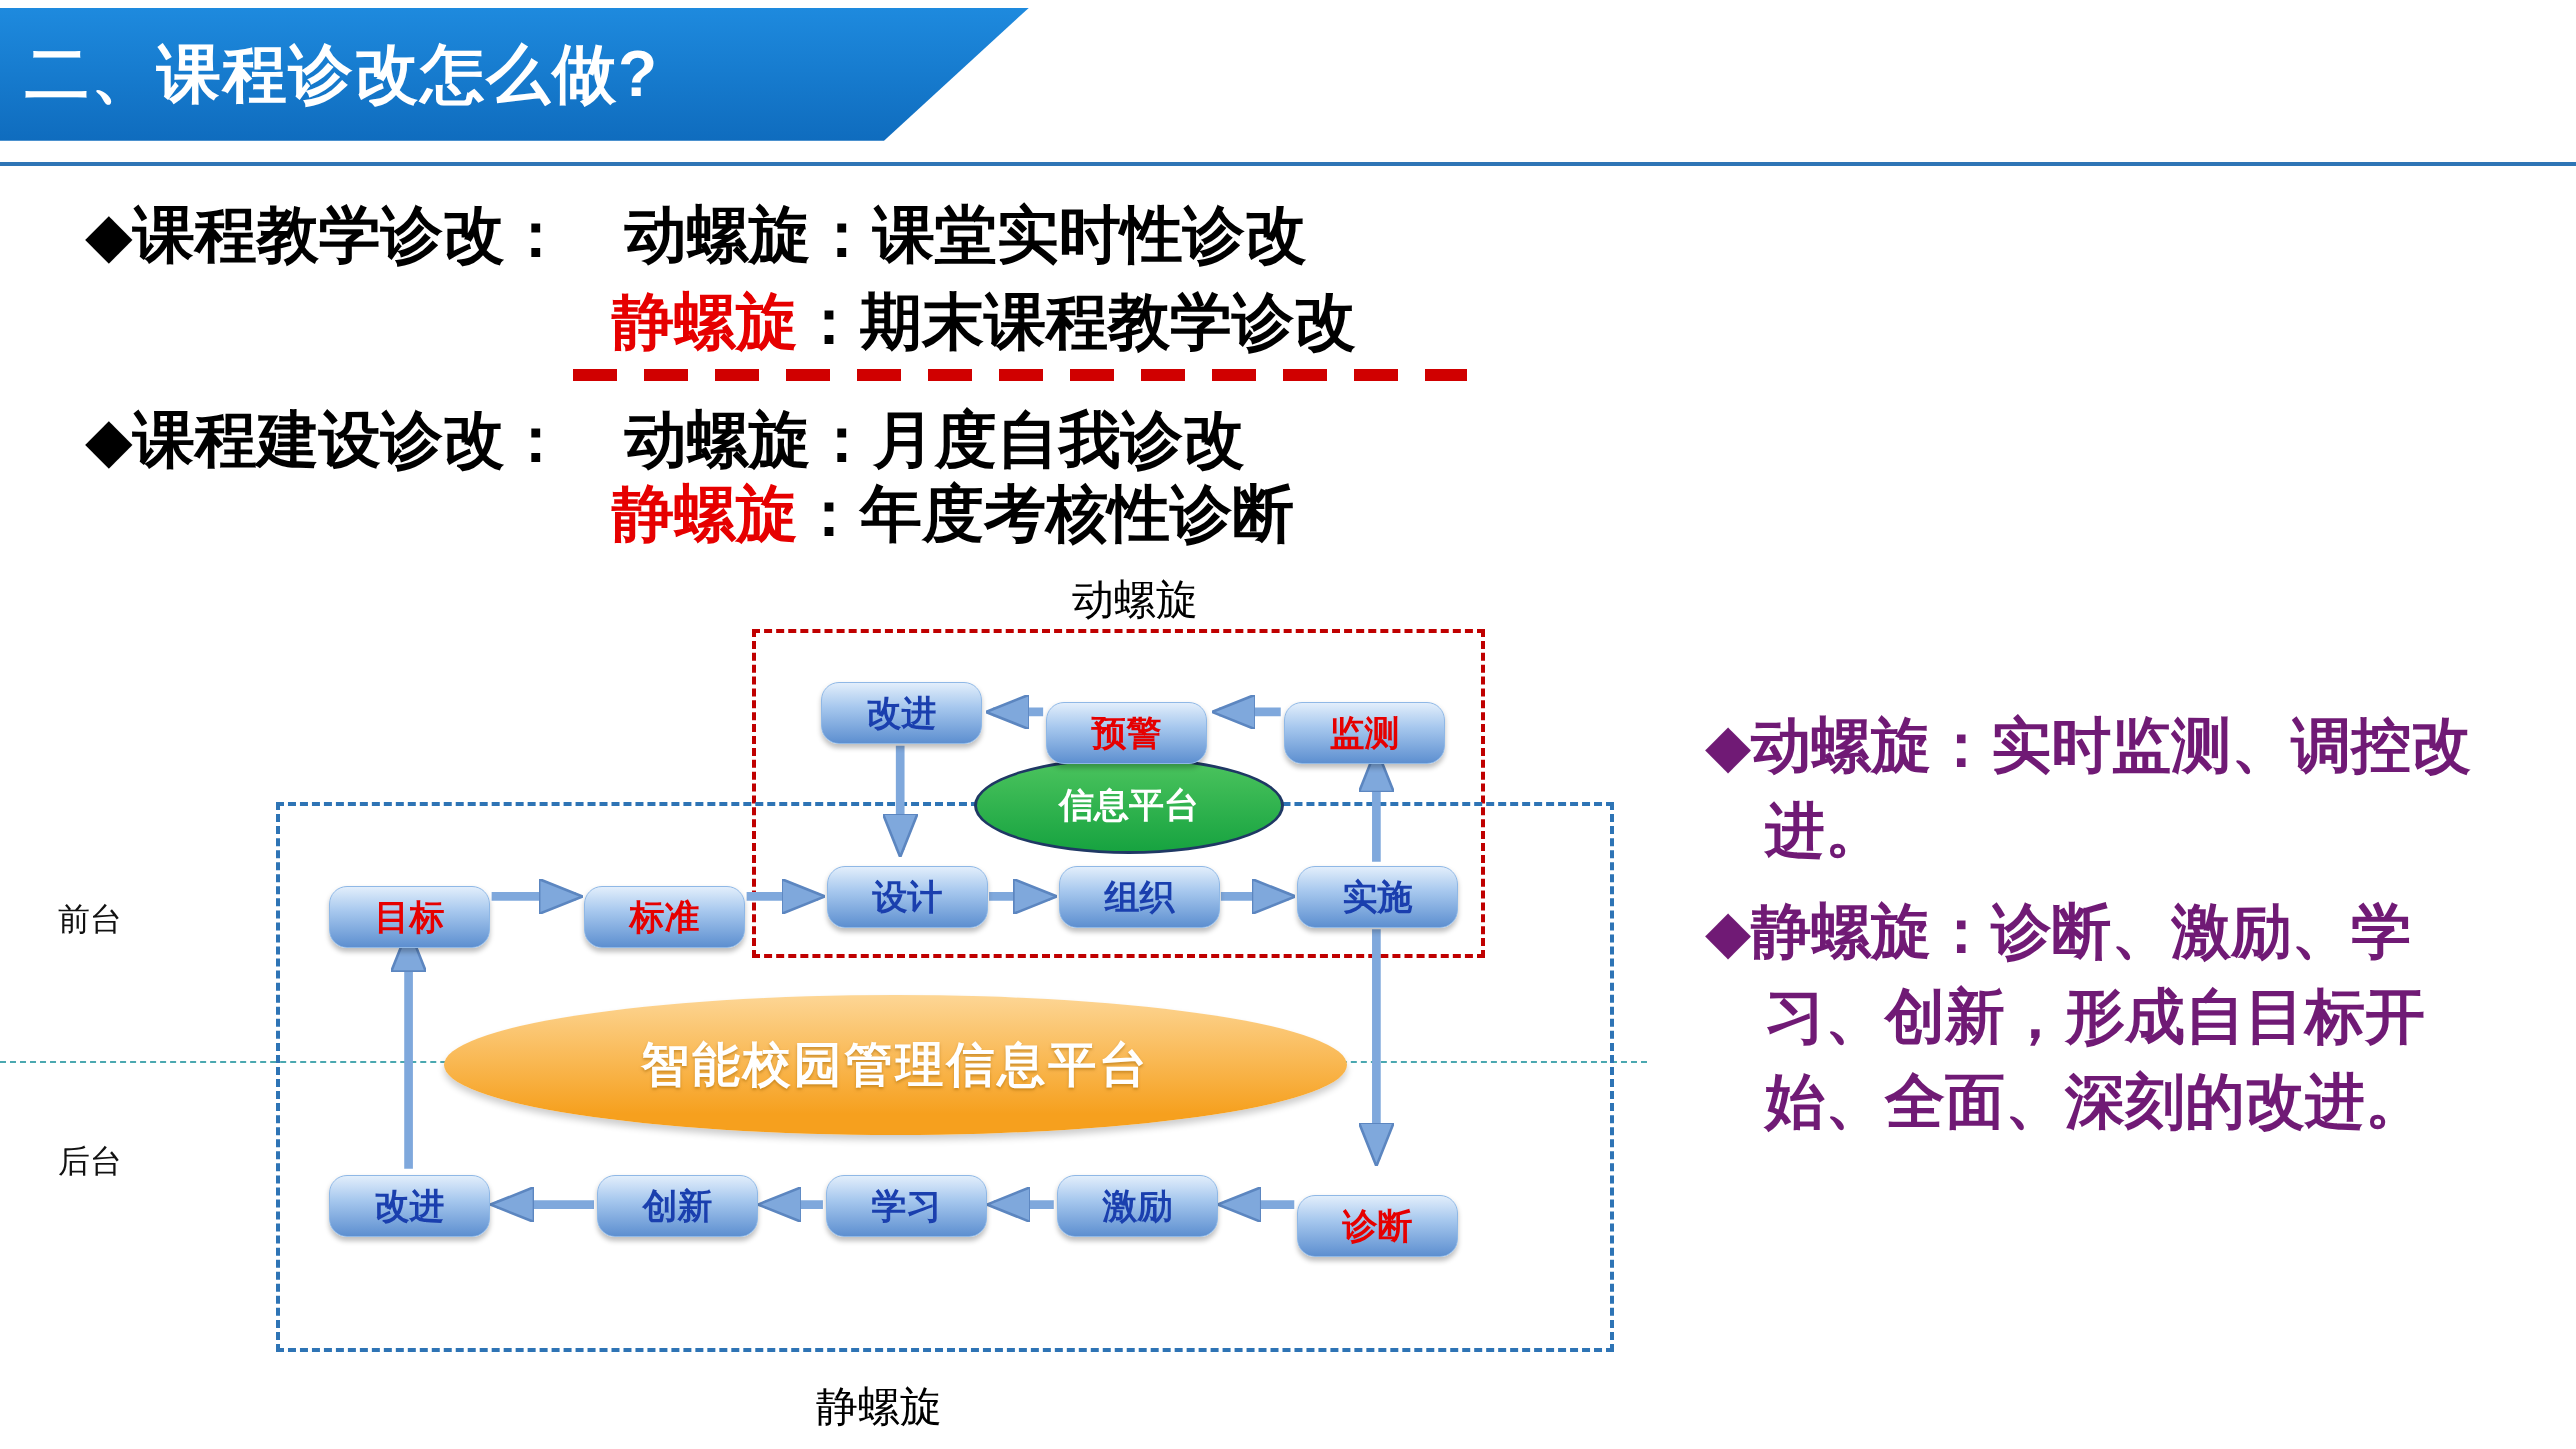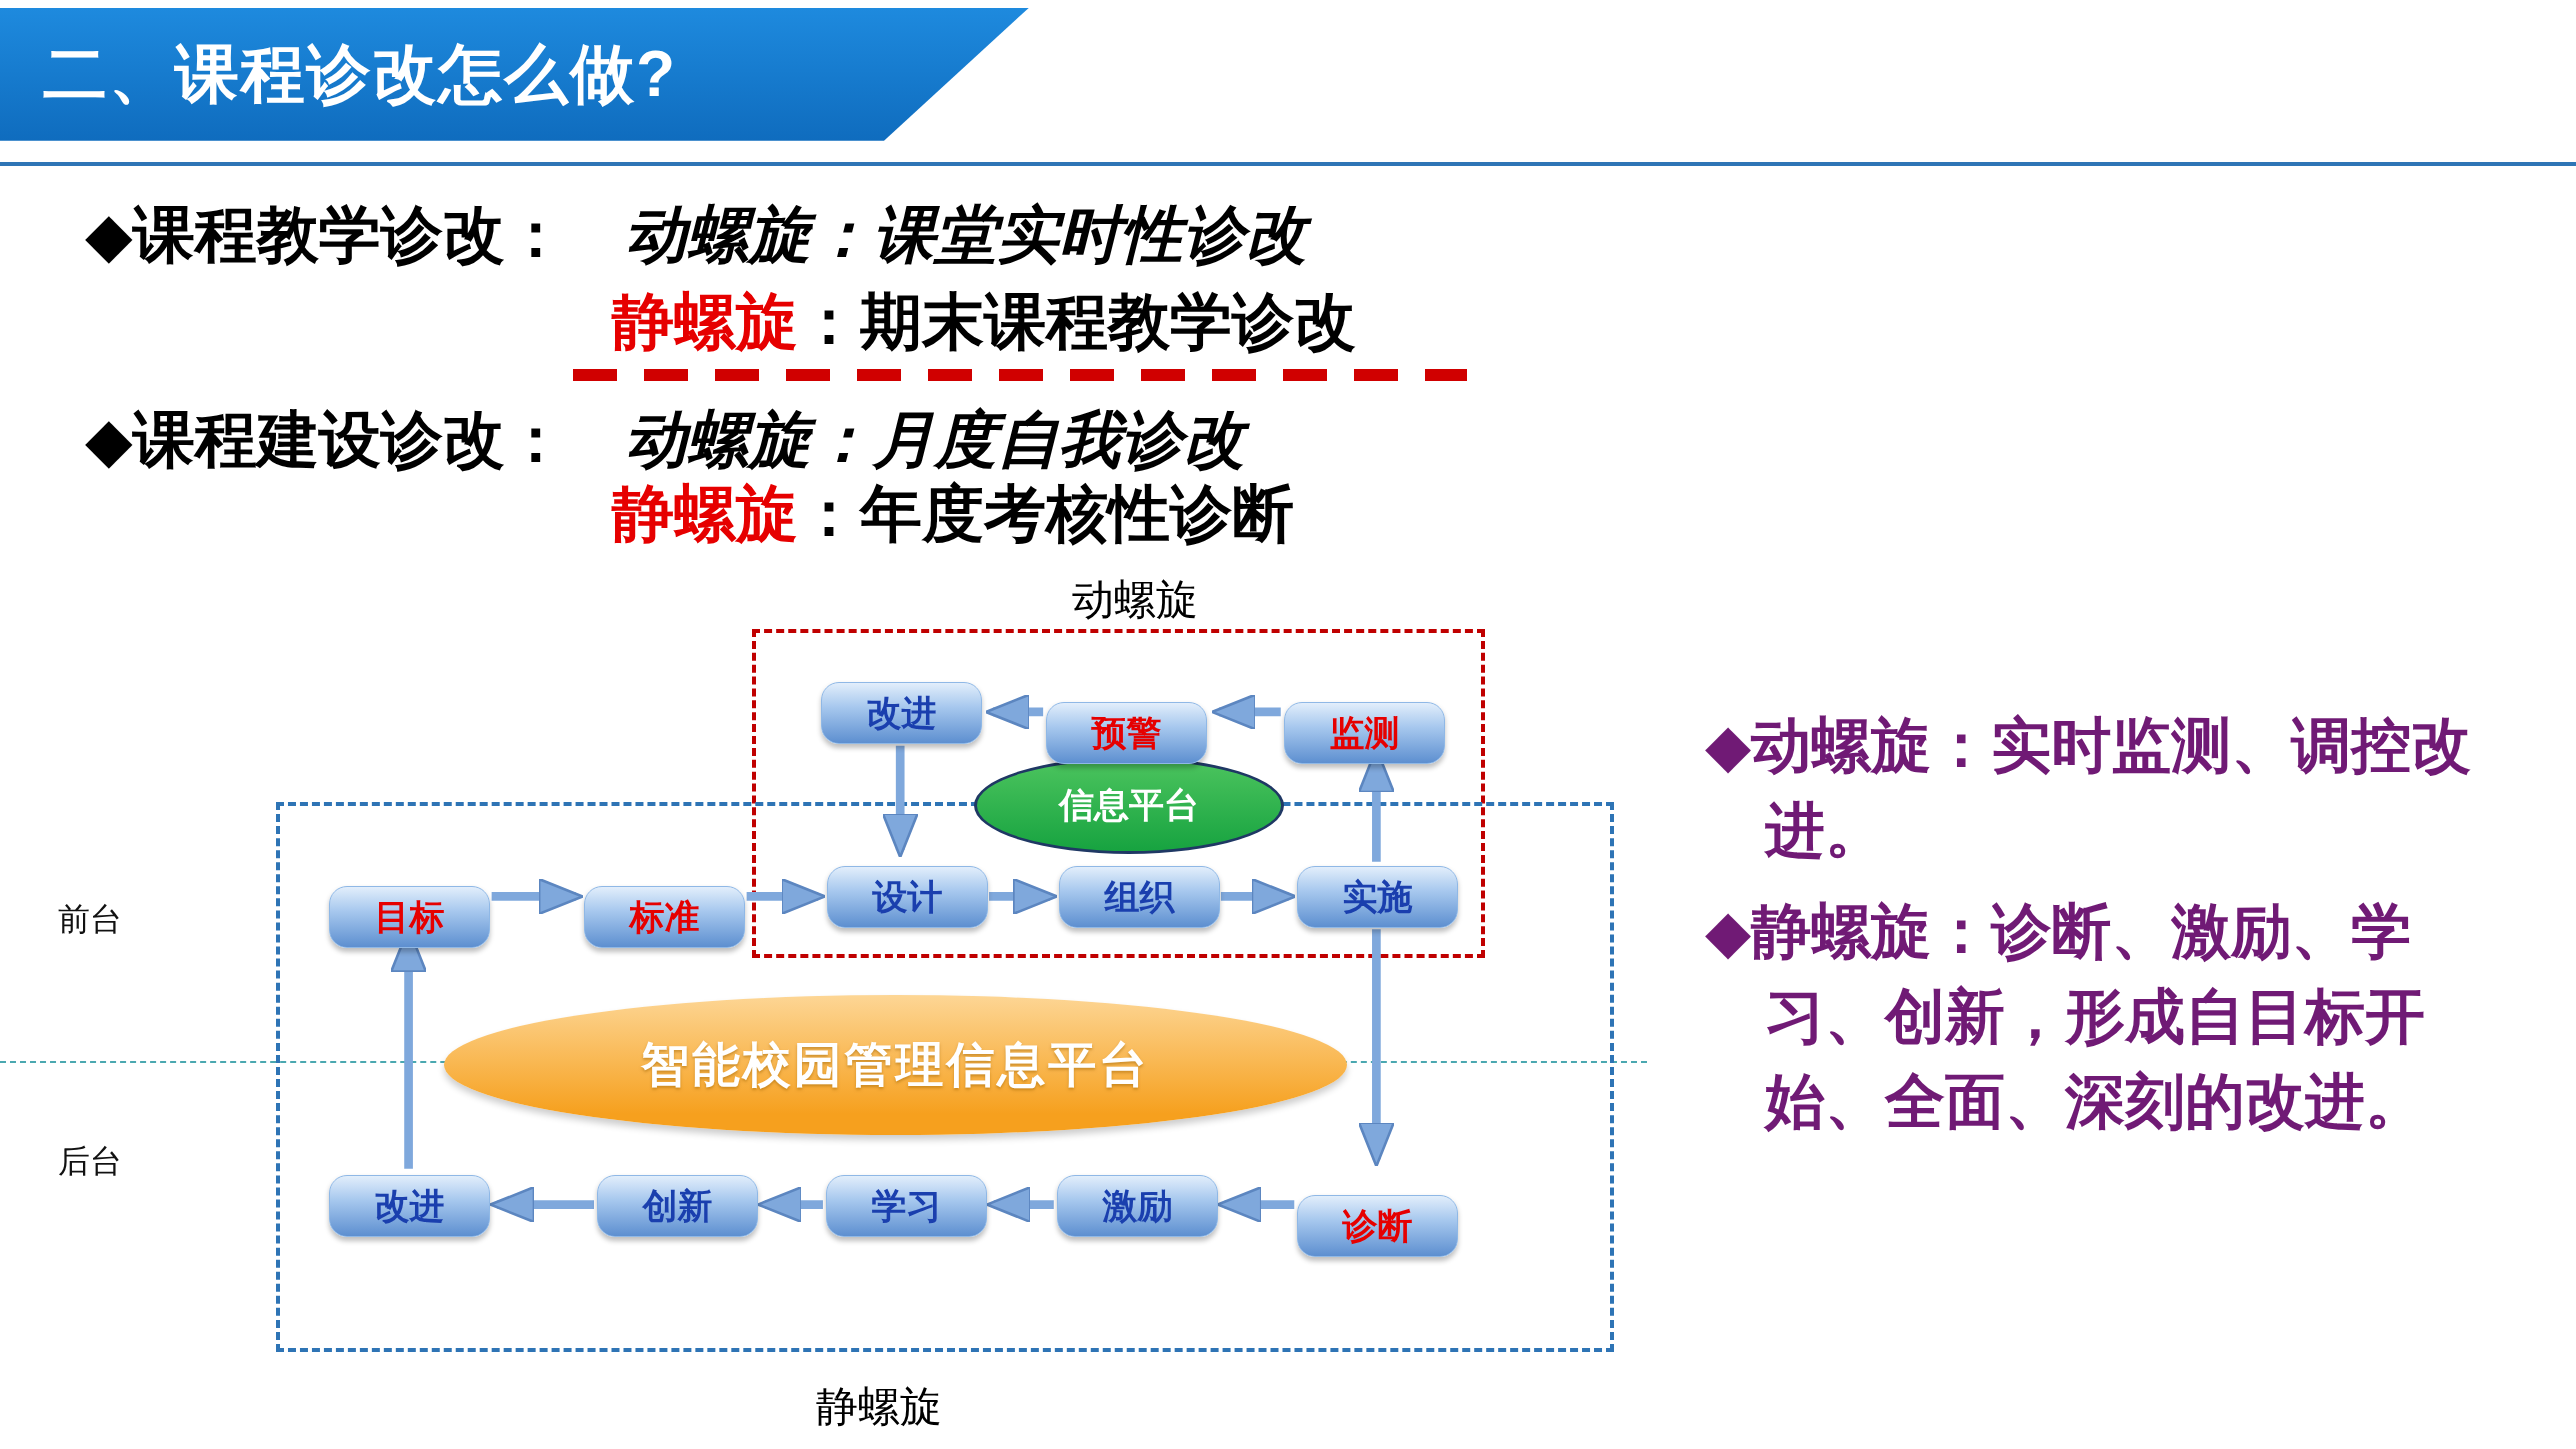--- a/index.html
+++ b/index.html
@@ -6,29 +6,29 @@
   .slide {
     position:relative; width:2576px; height:1450px; background:#ffffff;
     font-family:"Liberation Sans","DejaVu Sans",sans-serif; overflow:hidden;
   }
 
   
   .banner {
     position:absolute; left:0; top:7.7px; width:1029px; height:133px;
     background:linear-gradient(180deg,#1e8ade 0%,#0f6cbe 100%);
     clip-path:polygon(0 0, 100% 0, calc(100% - 145px) 100%, 0 100%);
-    display:flex; align-items:center; padding-left:43px; box-sizing:border-box;
+    display:flex; align-items:center; padding-left:25px; box-sizing:border-box;
     z-index:6;
   }
   .banner-text { color:#ffffff; font-size:64px; font-weight:bold; letter-spacing:1.9px; white-space:nowrap; }
   .top-rule { position:absolute; left:0; top:162px; width:2576px; height:3.9px; background:#2e75b6; z-index:5; }
 
   
   .bullet-line { position:absolute; font-size:62px; font-weight:bold; color:#000000; white-space:nowrap; z-index:5; }
-  .bullet-line .gap { margin-left:58px;font-style:italic; }
+  .bullet-line .gap { margin-left:58px; }
   .red-text { color:#e60000; }
   .l1 { left:85px;  top:193px; }
   .l2 { left:612px; top:280px; }
   .l3 { left:85px;  top:398px; }
   .l4 { left:612px; top:472px; }
   .red-dash {
     position:absolute; left:573px; top:369px; width:894px; height:11.6px; z-index:5;
     background:repeating-linear-gradient(90deg,#d00000 0 44px,transparent 44px 71px);
   }
 

